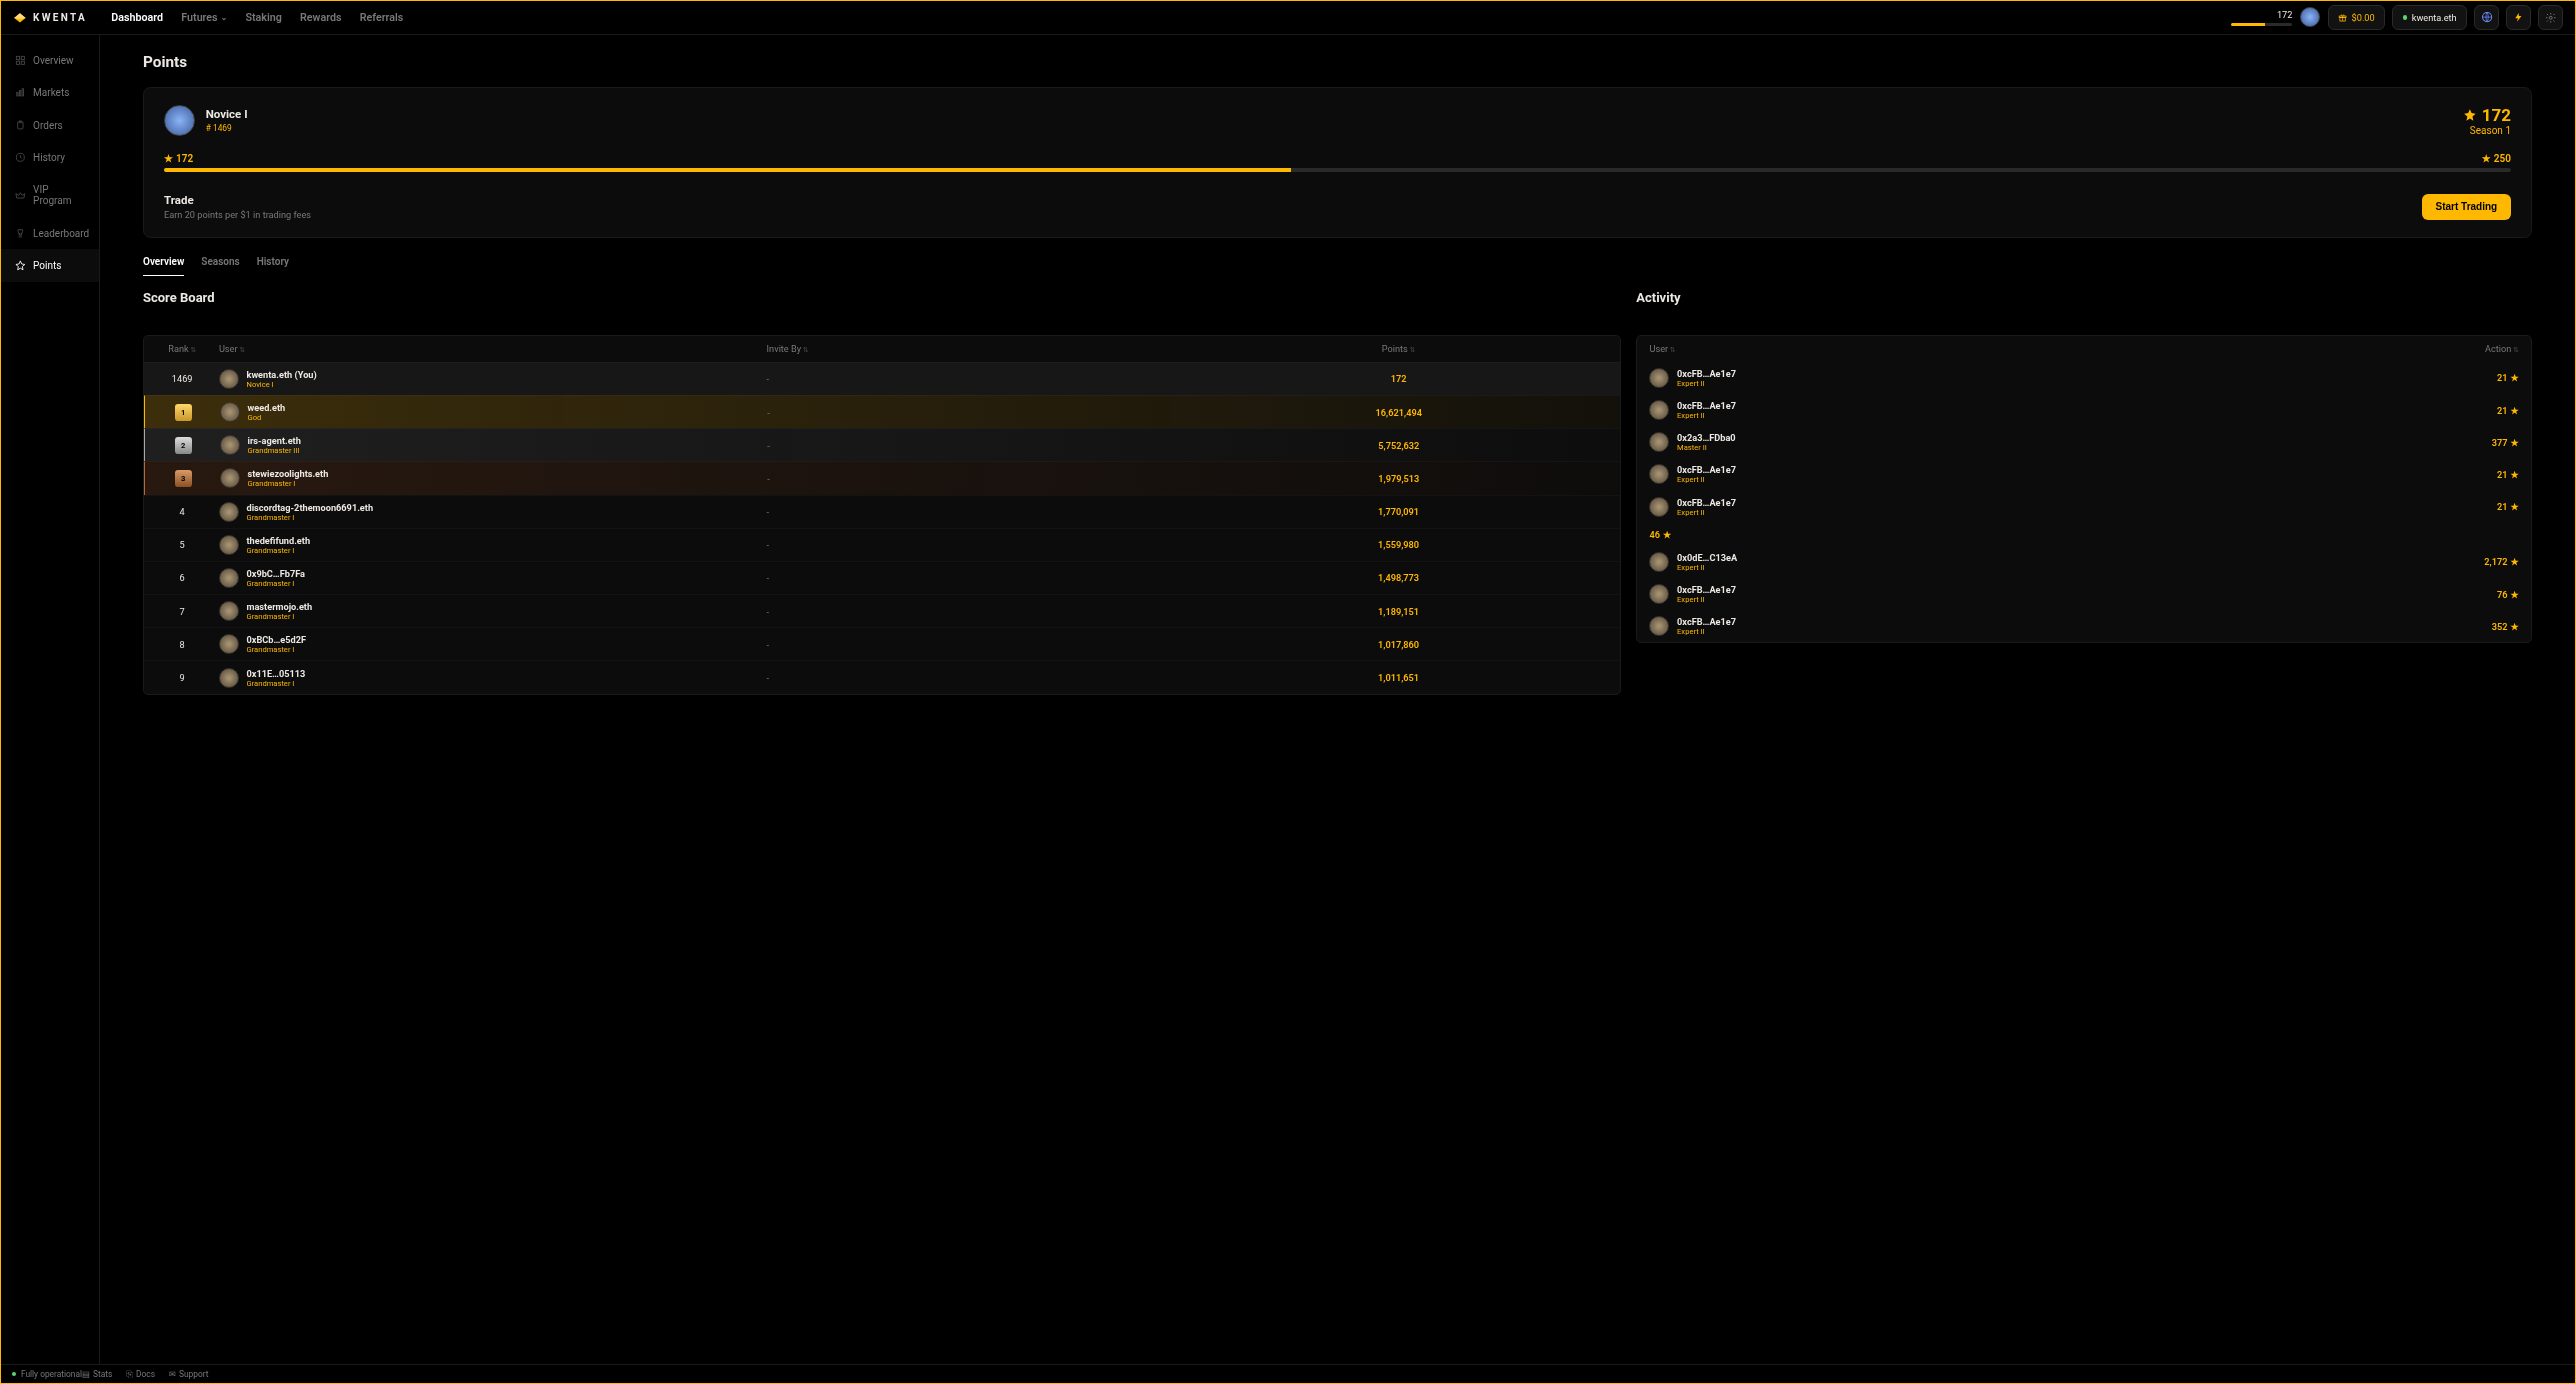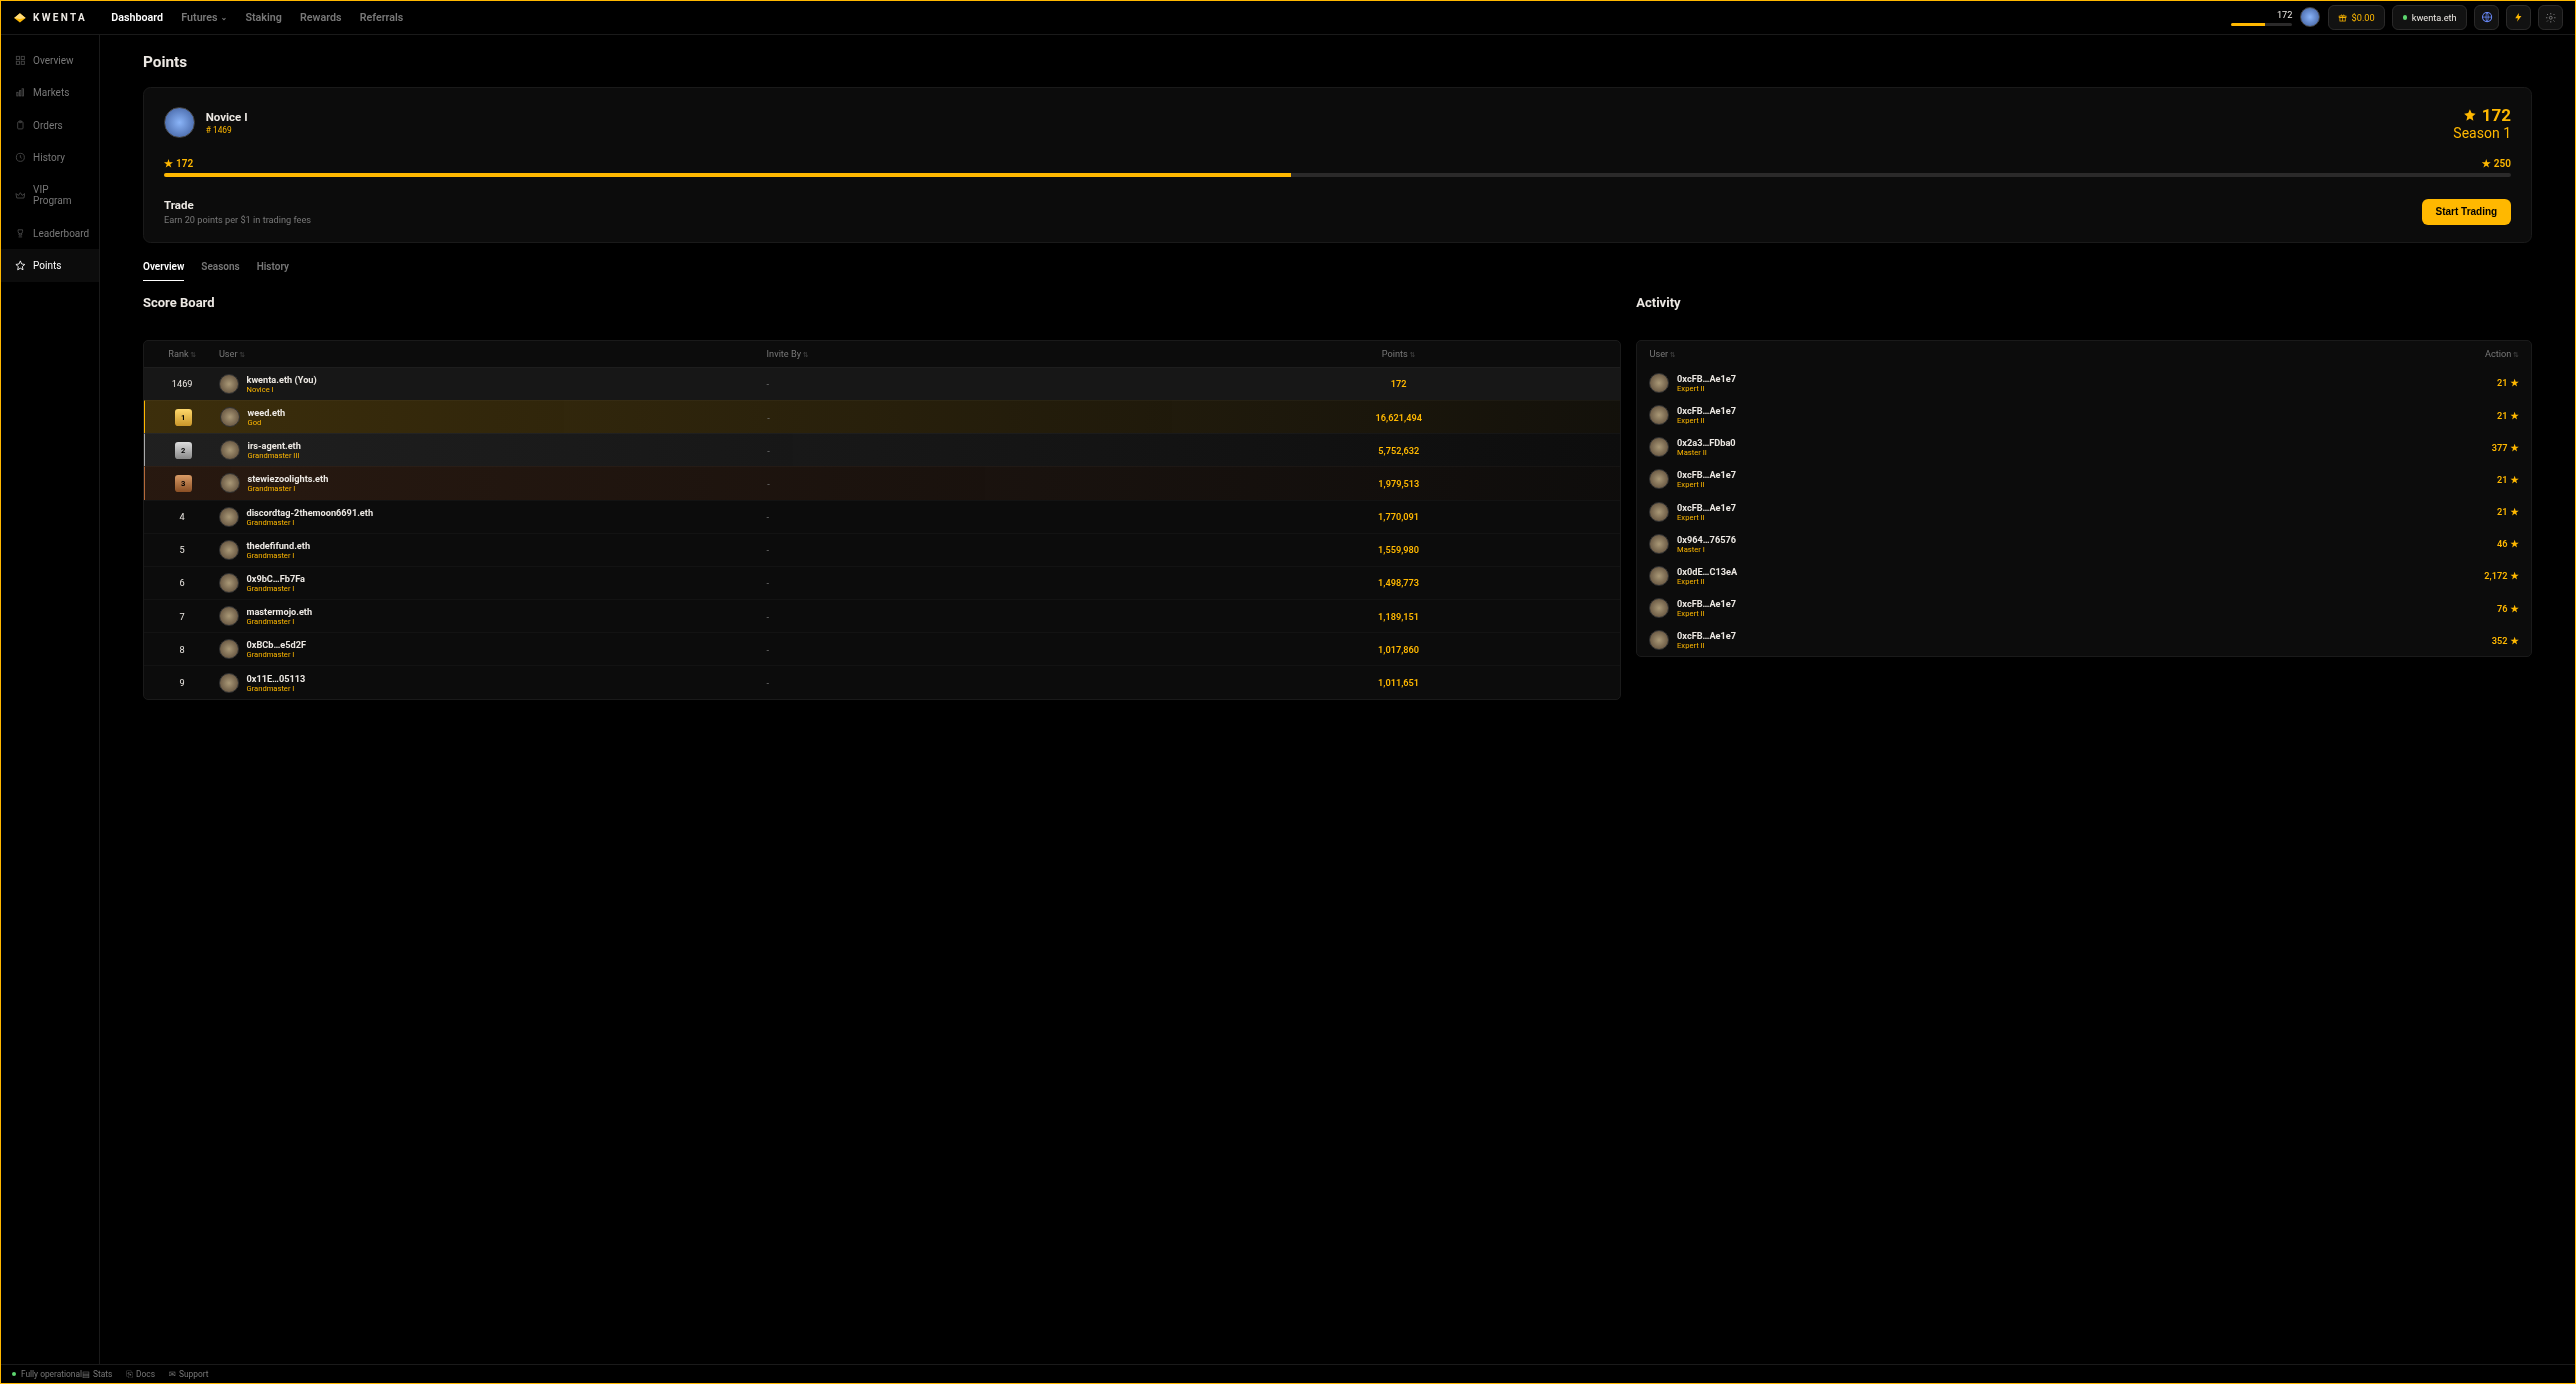--- a/index.html
+++ b/index.html
@@ -48,21 +48,21 @@
 
 
 .hero-card { background: #0c0c0c; border: 0.8px solid #1a1a1a; border-radius: 7.6px; padding: 17px 20px; }
 .hero-top { display: flex; justify-content: space-between; align-items: center; }
 .hero-left { display: flex; gap: 10.7px; align-items: center; }
 .avatar-md { width: 31px; height: 31px; border-radius: 50%; background: radial-gradient(circle,#8ab4f8,#3b5998); border:0.8px solid #444;}
 .hero-name { font-weight: 700; font-size: 11.5px; }
 .hero-sub { color: #ffb800; font-size: 8.4px; margin-top: 1.5px; }
 .hero-right { text-align: right; }
 .hero-pts { display: flex; align-items: center; gap: 4.6px; font-size: 17px; font-weight: 700; color: #ffb800; justify-content:flex-end;}
-.hero-season { color: #ffb800; font-size: 14px; }
+.hero-season { color: #ffb800; font-size: 10px; }
 .hero-progress-row { display: flex; justify-content: space-between; margin-top: 17px; font-size: 10px; }
 .pts-badge { display: flex; align-items: center; gap: 3.1px; color: #ffb800; font-weight:600;}
 .hero-bar { height: 3.8px; background: #2b2a2a; border-radius: 2.3px; margin-top: 4.6px; overflow: hidden; }
 .hero-bar-fill { height: 100%; background: #ffb800; }
 .hero-bottom { display: flex; justify-content: space-between; align-items: center; margin-top: 21.4px; }
 .trade-title { font-weight: 700; font-size: 11.5px; }
 .trade-sub { color: #787878; font-size: 9.2px; margin-top: 1.5px; }
 .btn-primary { background: #ffb800; color: #000; font-weight: 700; border: none; border-radius: 6.1px; padding: 7.6px 13.8px; font-size: 10px; cursor: pointer; }
 
 
@@ -482,27 +482,20 @@
     <div class="arow-left">
       <div class="avatar-xs"></div>
       <div>
                     <div class="uname">0xcFB…Ae1e7</div>
                     <div class="urank">Expert II</div>
                   </div>
     </div>
     <div class="arow-right">21 <span class="star-y">★</span></div>
               </div>
               <div class="arow">
-    <div class="arow-left">
-      <div class="avatar-xs"></div>
-      <div>
-                    <div class="uname">0x964…76576</div>
-                    <div class="urank">Master I</div>
-                  </div>
-    </div>
     <div class="arow-right">46 <span class="star-y">★</span></div>
               </div>
               <div class="arow">
     <div class="arow-left">
       <div class="avatar-xs"></div>
       <div>
                     <div class="uname">0x0dE…C13eA</div>
                     <div class="urank">Expert II</div>
                   </div>
     </div>

